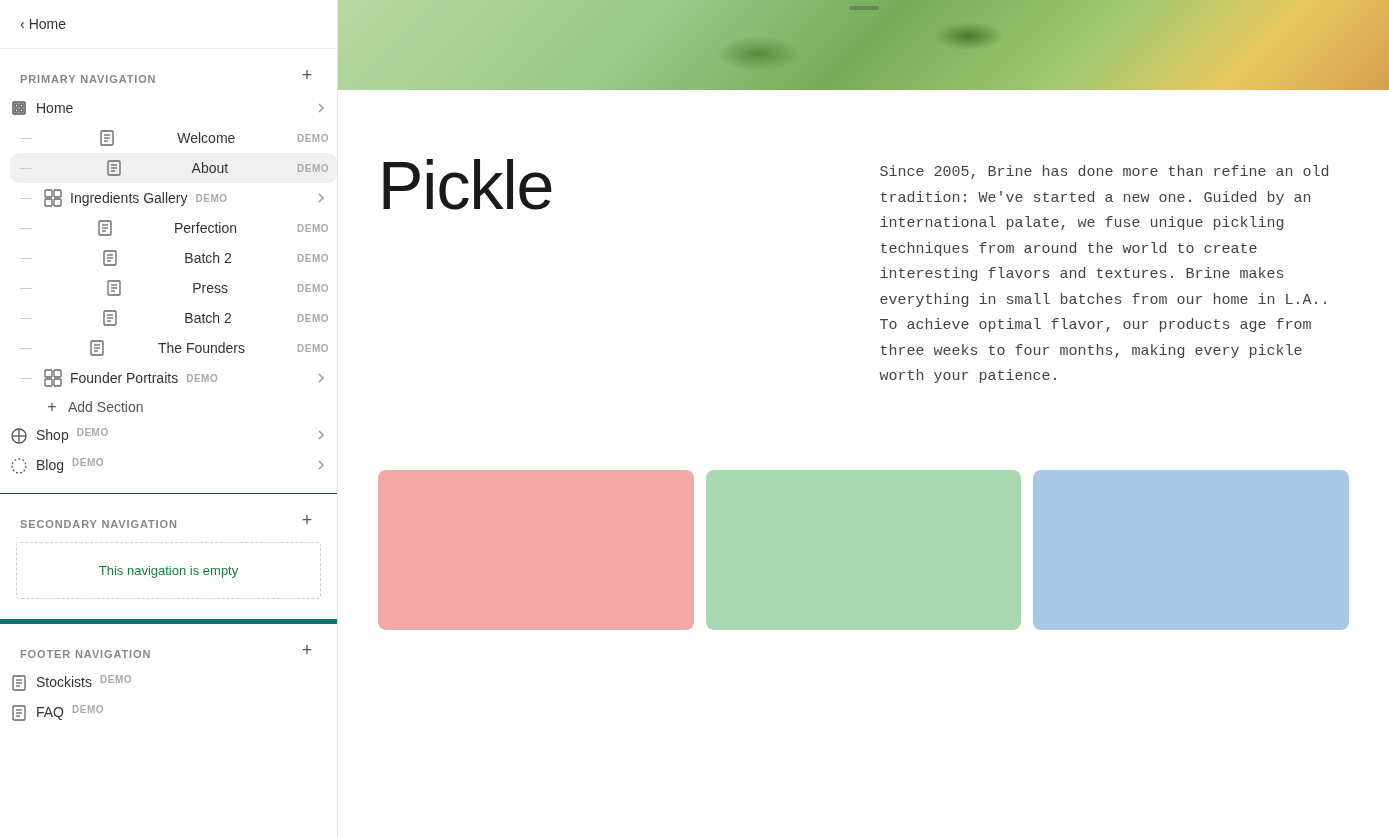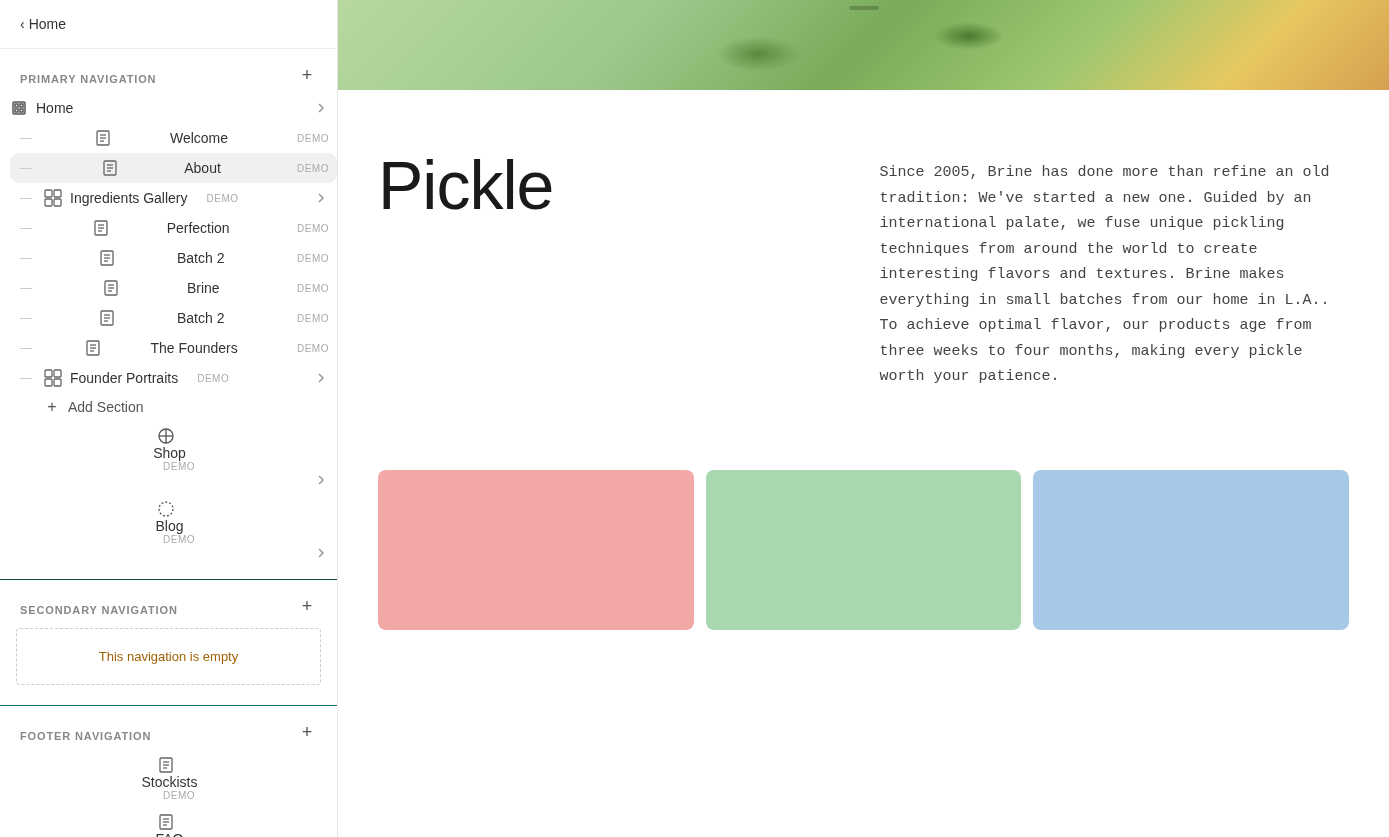--- a/index.html
+++ b/index.html
@@ -108,25 +108,25 @@
 
     .connector-line {
       width: 12px;
       height: 1px;
       background: #ccc;
       margin-right: 0;
     }
 
     .demo-badge {
       font-size: 10px;
-      font-weight: 400;
+      font-weight: 700;
       color: #aaa;
       text-transform: uppercase;
       letter-spacing: 0.05em;
-      margin-left: 19px;
+      margin-left: 8px;
     }
 
     .chevron {
       margin-left: auto;
       width: 16px;
       height: 16px;
       display: flex;
       align-items: center;
       justify-content: center;
       color: #999;
@@ -162,47 +162,46 @@
       margin-right: 8px;
       display: flex;
       align-items: center;
       justify-content: center;
       color: #555;
       font-size: 16px;
     }
 
     .top-nav-item {
       display: flex;
-      align-items: center;
+      align-items: flex-start;
       padding: 6px 8px 6px 10px;
       cursor: pointer;
       font-size: 14px;
       color: #333;
-      flex-direction: column;
     }
 
     .secondary-nav-section {
       padding: 16px 0 8px 0;
       border-top: 1px solid #14532d;
       margin-top: 4px;
     }
 
     .empty-nav-box {
       margin: 4px 16px 12px 16px;
       border: 1px dashed #ccc;
       border-radius: 4px;
       padding: 20px;
       text-align: center;
-      color: #a16207;
+      color: #15803d;
       font-size: 13px;
     }
 
     .footer-nav-section {
       padding: 16px 0 8px 0;
-      border-top: 1px solid #0f766e;
+      border-top: 5px solid #0f766e;
     }
 
     
     .main-content {
       flex: 1;
       height: 837px;
       overflow-y: auto;
       background: #fff;
     }
 
@@ -408,21 +407,21 @@
             <div class="connector-line"></div>
           </div>
         <span class="page-icon">
           <svg width="16" height="16" viewBox="0 0 16 16" fill="none" stroke="#666" stroke-width="1.3">
               <rect x="2" y="1" width="12" height="14" rx="1"></rect>
               <line x1="5" y1="5" x2="11" y2="5"></line>
               <line x1="5" y1="8" x2="11" y2="8"></line>
               <line x1="5" y1="11" x2="9" y2="11"></line>
             </svg>
         </span>
-        <span>Brine</span>
+        <span>Press</span>
         <span class="demo-badge">DEMO</span>
       </div>
 
       <div class="sub-item">
         <div class="indent-connector">
             <div class="connector-line"></div>
           </div>
         <span class="page-icon">
           <svg width="16" height="16" viewBox="0 0 16 16" fill="none" stroke="#666" stroke-width="1.3">
               <rect x="2" y="1" width="12" height="14" rx="1"></rect>

